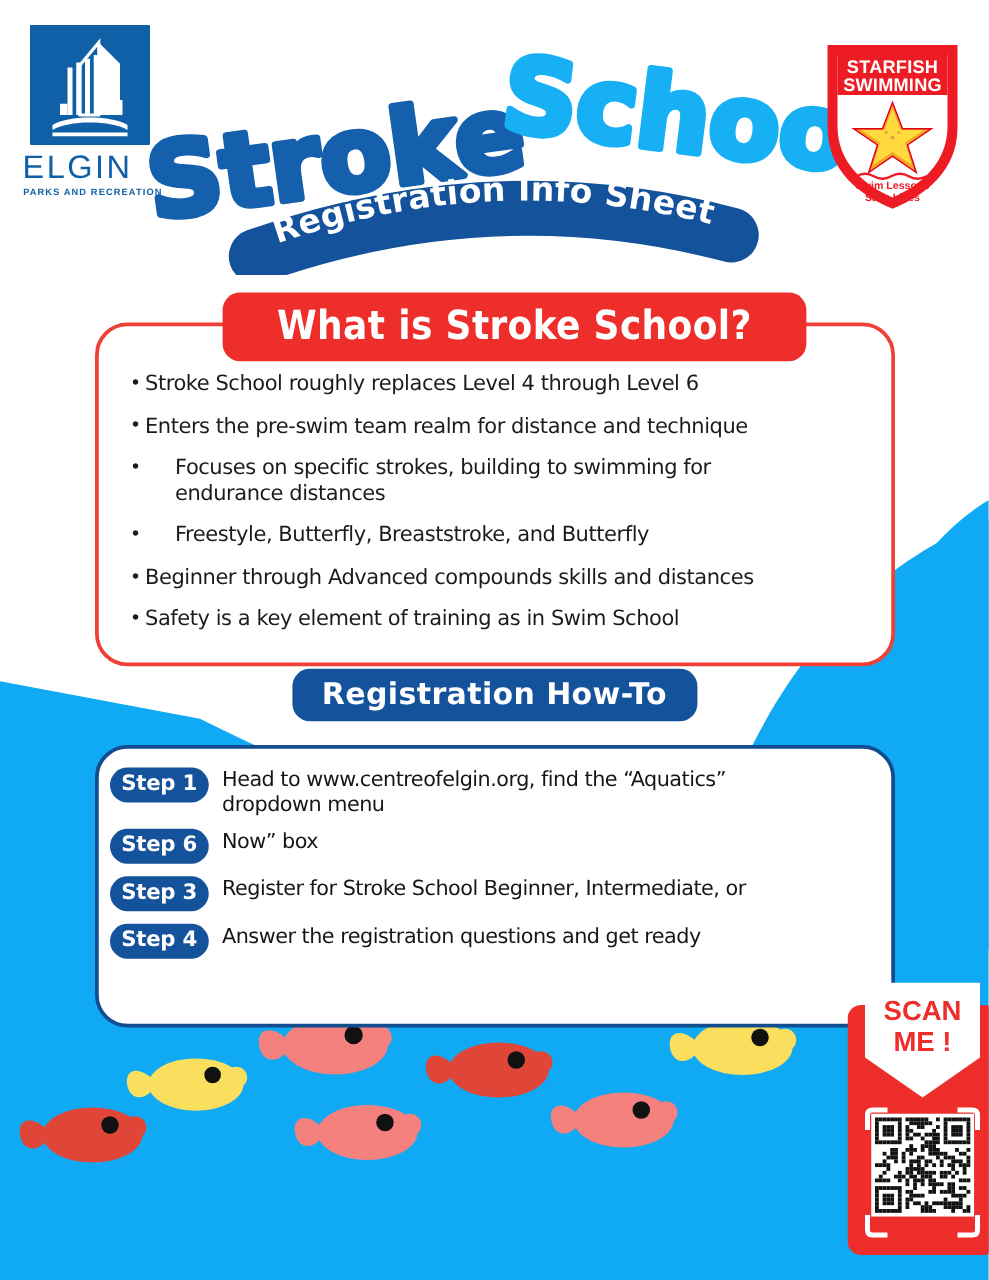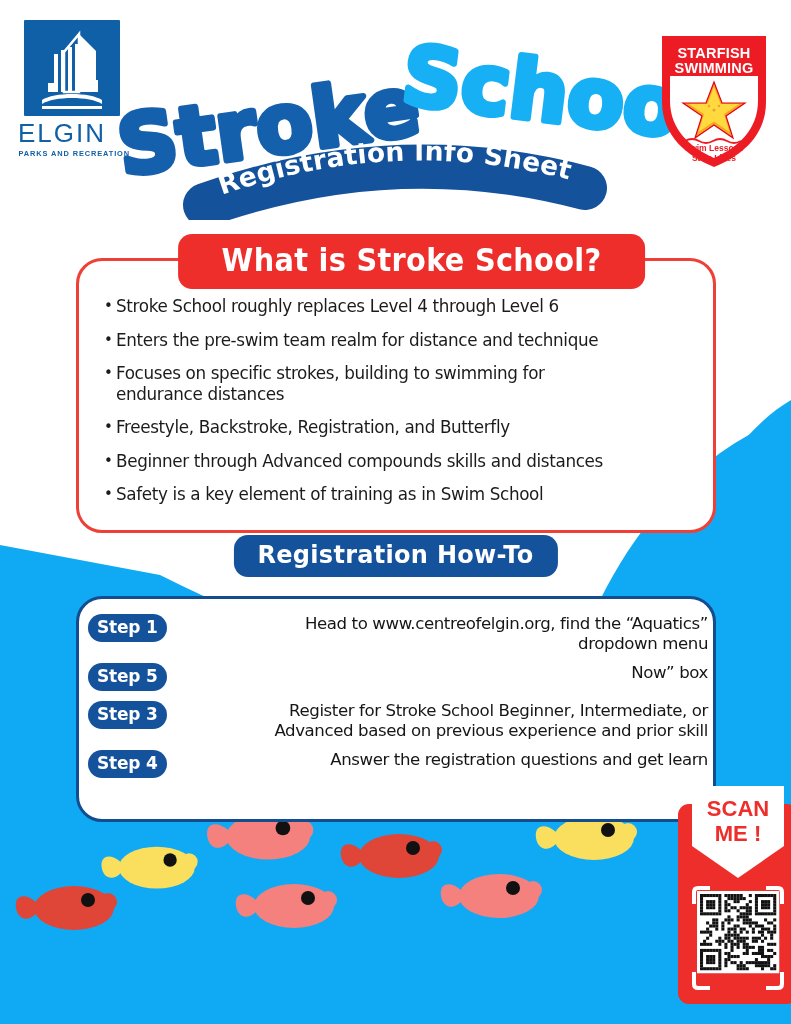--- a/index.html
+++ b/index.html
@@ -40,31 +40,31 @@
      font-size:32px;font-weight:700;letter-spacing:.3px;font-family:"DejaVu Sans",sans-serif;
      font-stretch:condensed;margin-left:16px;}
   #badge-how{background:#15529C;left:50%;transform:translateX(-50%);top:535px;padding:6px 24px 8px;
      font-size:24px;font-weight:700;letter-spacing:.3px;font-family:"DejaVu Sans",sans-serif;}
 
   .bullets{position:absolute;left:104px;top:296px;width:600px;z-index:5;}
   .bullet{display:flex;margin-bottom:13px;color:#1b1b1b;font-size:16.8px;line-height:20.5px;
      font-family:"DejaVu Sans",sans-serif;letter-spacing:-.35px;}
   .bullet .dot{width:12px;flex:0 0 12px;font-size:15px;line-height:20.5px;}
   .bullet .txt{flex:1;}
-  .bullet .l2{display:block;}
+  .bullet .l2{display:block;margin-left:24px;}
 
   
   .steps{position:absolute;left:88px;top:612px;width:620px;z-index:5;}
   .step-row{display:flex;align-items:flex-start;margin-bottom:8px;}
   .step-chip{flex:0 0 auto;background:#15529C;color:#fff;border-radius:14px;padding:3px 9px 5px;
      font-size:17px;font-weight:700;font-family:"DejaVu Sans",sans-serif;letter-spacing:-.2px;
      margin-right:11px;margin-top:2px;min-width:58px;text-align:center;box-sizing:border-box;}
   .step-txt{flex:1;color:#161616;font-size:16.6px;line-height:19.5px;
      font-family:"DejaVu Sans",sans-serif;letter-spacing:-.4px;padding-top:2px;}
-  .step-txt span{display:block;text-align:right;}
+  .step-txt span{display:block;}
 
   
   #fish-layer{position:absolute;left:0;top:800px;width:791px;height:224px;z-index:3;}
 
   
   #qr-widget{position:absolute;right:17px;bottom:20px;width:96px;height:218px;z-index:7;}
 </style>
 </head>
 <body>
 
@@ -154,21 +154,21 @@
     <div class="bullet">
       <span class="dot">•</span>
       <span class="txt">
         <span class="l2">Focuses on specific strokes, building to swimming for</span>
         <span class="l2">endurance distances</span>
       </span>
     </div>
     <div class="bullet">
       <span class="dot">•</span>
       <span class="txt">
-        <span class="l2">Freestyle, Backstroke, Registration, and Butterfly</span>
+        <span class="l2">Freestyle, Butterfly, Breaststroke, and Butterfly</span>
       </span>
     </div>
     <div class="bullet">
       <span class="dot">•</span>
       <span class="txt"><span>Beginner through Advanced compounds skills and distances</span></span>
     </div>
     <div class="bullet">
       <span class="dot">•</span>
       <span class="txt"><span>Safety is a key element of training as in Swim School</span></span>
     </div>
@@ -179,36 +179,35 @@
 
   <div class="steps">
     <div class="step-row">
       <div class="step-chip">Step 1</div>
       <div class="step-txt">
         <span>Head to www.centreofelgin.org, find the “Aquatics”</span>
         <span>dropdown menu</span>
       </div>
     </div>
     <div class="step-row">
-      <div class="step-chip">Step 5</div>
+      <div class="step-chip">Step 6</div>
       <div class="step-txt">
         <span>Now” box</span>
       </div>
     </div>
     <div class="step-row">
       <div class="step-chip">Step 3</div>
       <div class="step-txt">
         <span>Register for Stroke School Beginner, Intermediate, or</span>
-        <span>Advanced based on previous experience and prior skill</span>
       </div>
     </div>
     <div class="step-row">
       <div class="step-chip">Step 4</div>
       <div class="step-txt">
-        <span>Answer the registration questions and get learn</span>
+        <span>Answer the registration questions and get ready</span>
       </div>
     </div>
   </div>
 
   <svg id="fish-layer" viewBox="0 0 791 224">
       <g transform="translate(30,100) scale(1)">
         <path d="M6,2 C -6,-8 -16,-4 -14,8 C -12,20 -2,22 6,14 Z" fill="#E04637"></path>
         <ellipse cx="44" cy="8" rx="40" ry="22" fill="#E04637"></ellipse>
         <circle cx="78" cy="2" r="9" fill="#E04637"></circle>
         <circle cx="58" cy="0" r="7" fill="#111111"></circle>

